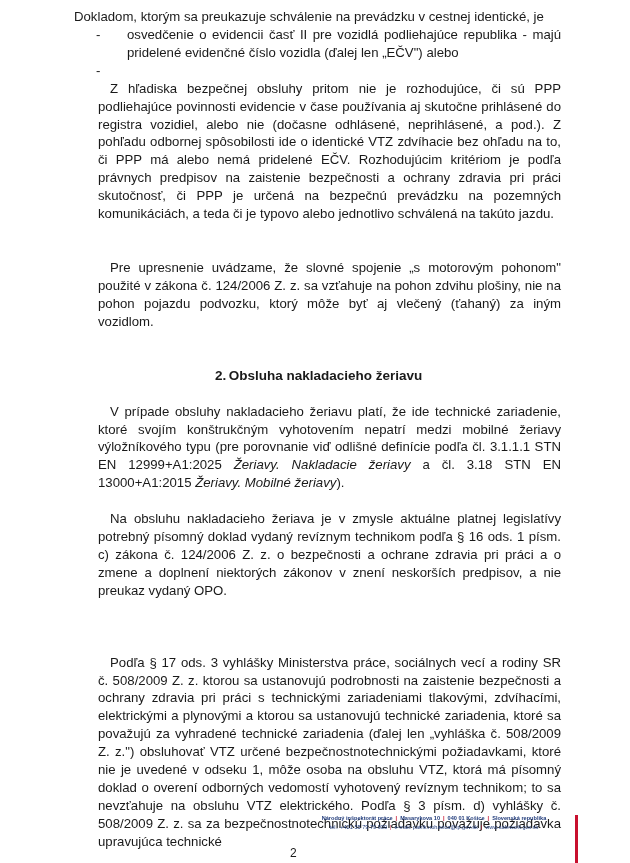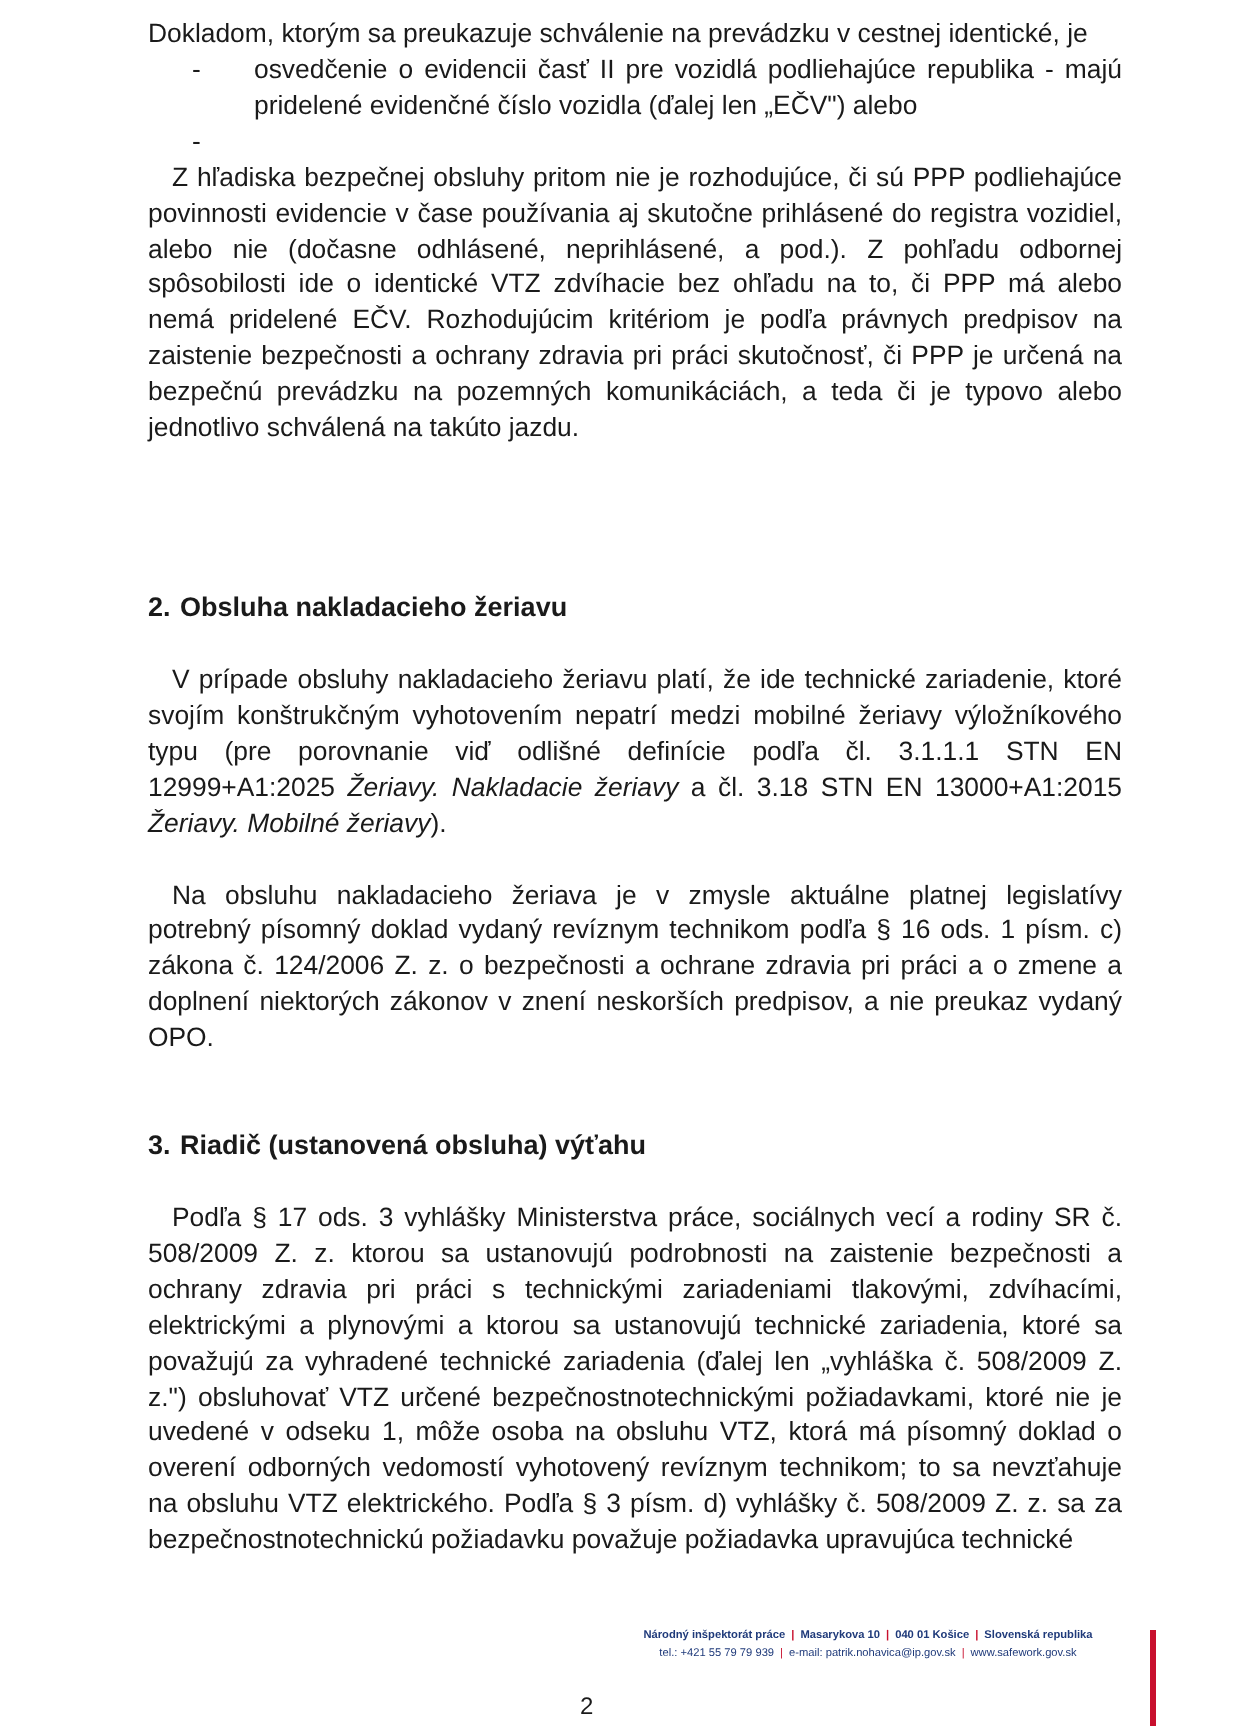--- a/index.html
+++ b/index.html
@@ -1,26 +1,26 @@
 <!DOCTYPE html>
 <html><head>
 <meta charset="utf-8">
 <style>
   html, body { margin: 0; padding: 0; background: #ffffff; }
   body { width: 630px; height: 863px; position: relative; overflow: hidden;
          font-family: "Liberation Sans", sans-serif; color: #1a1a1a; }
   .page { position: absolute; left: 74px; top: 8px; width: 487px; font-size: 13.2px; line-height: 17.9px; }
   p { margin: 0; text-align: justify; }
-  .indent { text-indent: 12px; }
+  .indent { text-indent: 12px; margin-left: 24px; }
   .gap { height: 18px; }
   .gap2 { height: 36px; }
   ul.dash { list-style: none; margin: 0; padding: 0; }
   ul.dash li { position: relative; padding-left: 53px; text-align: justify; }
   ul.dash li .dash-mark { position: absolute; left: 22px; top: 0; }
-  h2 { font-size: 13.5px; font-weight: bold; margin: 0; line-height: 18px; }
+  h2 { font-size: 13.5px; font-weight: bold; margin: 0; line-height: 18px; text-align: center; }
   h2 .num { display: inline-block; width: 16px; }
   em { font-style: italic; }
   .footer { position: absolute; left: 314px; top: 814px; width: 240px; text-align: center;
             font-size: 5.6px; line-height: 9px; color: #1f3a7a; font-weight: bold; white-space: nowrap; }
   .footer .line2 { font-weight: normal; }
   .footer .sep { color: #c8102e; padding: 0 3px; }
   .red-bar { position: absolute; left: 575px; top: 815px; width: 3px; height: 48px; background: #c8102e; }
   .page-num { position: absolute; left: 290px; top: 846px; font-size: 12px; color: #1a1a1a; }
 </style>
 </head>
@@ -29,30 +29,30 @@
 <div class="page">
   <p>Dokladom, ktorým sa preukazuje schválenie na prevádzku v cestnej identické, je</p>
   <ul class="dash">
     <li><span class="dash-mark">-</span><span>osvedčenie o evidencii časť II pre vozidlá podliehajúce republika - majú pridelené evidenčné číslo vozidla (ďalej len „EČV") alebo</span></li>
     <li><span class="dash-mark">-</span></li>
   </ul>
   <div class="gap"></div>
   <p class="indent">Z hľadiska bezpečnej obsluhy pritom nie je rozhodujúce, či sú PPP podliehajúce povinnosti evidencie v čase používania aj skutočne prihlásené do registra vozidiel, alebo nie (dočasne odhlásené, neprihlásené, a pod.). Z pohľadu odbornej spôsobilosti ide o identické VTZ zdvíhacie bez ohľadu na to, či PPP má alebo nemá pridelené EČV. Rozhodujúcim kritériom je podľa právnych predpisov na zaistenie bezpečnosti a ochrany zdravia pri práci skutočnosť, či PPP je určená na bezpečnú prevádzku na pozemných komunikáciách, a teda či je typovo alebo jednotlivo schválená na takúto jazdu.</p>
   <div class="gap"></div>
   <div class="gap"></div>
+  <p class="indent">Pre upresnenie uvádzame, že slovné spojenie „s motorovým pohonom" použité v zákona č. 124/2006 Z. z. sa vzťahuje na pohon zdvihu plošiny, nie na pohon pojazdu podvozku, ktorý môže byť aj vlečený (ťahaný) za iným vozidlom.</p>
   <div class="gap2"></div>
 
   <h2><span class="num">2.</span><span>Obsluha nakladacieho žeriavu</span></h2>
   <div class="gap"></div>
   <p class="indent"><span>V prípade obsluhy nakladacieho žeriavu platí, že ide technické zariadenie, ktoré svojím konštrukčným vyhotovením nepatrí medzi mobilné žeriavy výložníkového typu (pre porovnanie viď odlišné definície podľa čl. 3.1.1.1 STN EN 12999+A1:2025 </span><em>Žeriavy. Nakladacie žeriavy</em><span> a čl. 3.18 STN EN 13000+A1:2015 </span><em>Žeriavy. Mobilné žeriavy</em><span>).</span></p>
   <div class="gap"></div>
   <p class="indent">Na obsluhu nakladacieho žeriava je v zmysle aktuálne platnej legislatívy potrebný písomný doklad vydaný revíznym technikom podľa § 16 ods. 1 písm. c) zákona č. 124/2006 Z. z. o bezpečnosti a ochrane zdravia pri práci a o zmene a doplnení niektorých zákonov v znení neskorších predpisov, a nie preukaz vydaný OPO.</p>
   <div class="gap2"></div>
 
-  <h2><span class="num">3.</span><span>Riadič (ustanovená obsluha) výťahu</span></h2>
   <div class="gap"></div>
   <p class="indent">Podľa § 17 ods. 3 vyhlášky Ministerstva práce, sociálnych vecí a rodiny SR č. 508/2009 Z. z. ktorou sa ustanovujú podrobnosti na zaistenie bezpečnosti a ochrany zdravia pri práci s technickými zariadeniami tlakovými, zdvíhacími, elektrickými a plynovými a ktorou sa ustanovujú technické zariadenia, ktoré sa považujú za vyhradené technické zariadenia (ďalej len „vyhláška č. 508/2009 Z. z.") obsluhovať VTZ určené bezpečnostnotechnickými požiadavkami, ktoré nie je uvedené v odseku 1, môže osoba na obsluhu VTZ, ktorá má písomný doklad o overení odborných vedomostí vyhotovený revíznym technikom; to sa nevzťahuje na obsluhu VTZ elektrického. Podľa § 3 písm. d) vyhlášky č. 508/2009 Z. z. sa za bezpečnostnotechnickú požiadavku považuje požiadavka upravujúca technické</p>
 </div>
 
 <div class="footer">
   <div>
     <span>Národný inšpektorát práce</span><span class="sep">|</span><span>Masarykova 10</span><span class="sep">|</span><span>040 01  Košice</span><span class="sep">|</span><span>Slovenská republika</span>
   </div>
   <div class="line2">
     <span>tel.: +421 55 79 79 939</span><span class="sep">|</span><span>e-mail: patrik.nohavica@ip.gov.sk</span><span class="sep">|</span><span>www.safework.gov.sk</span>

